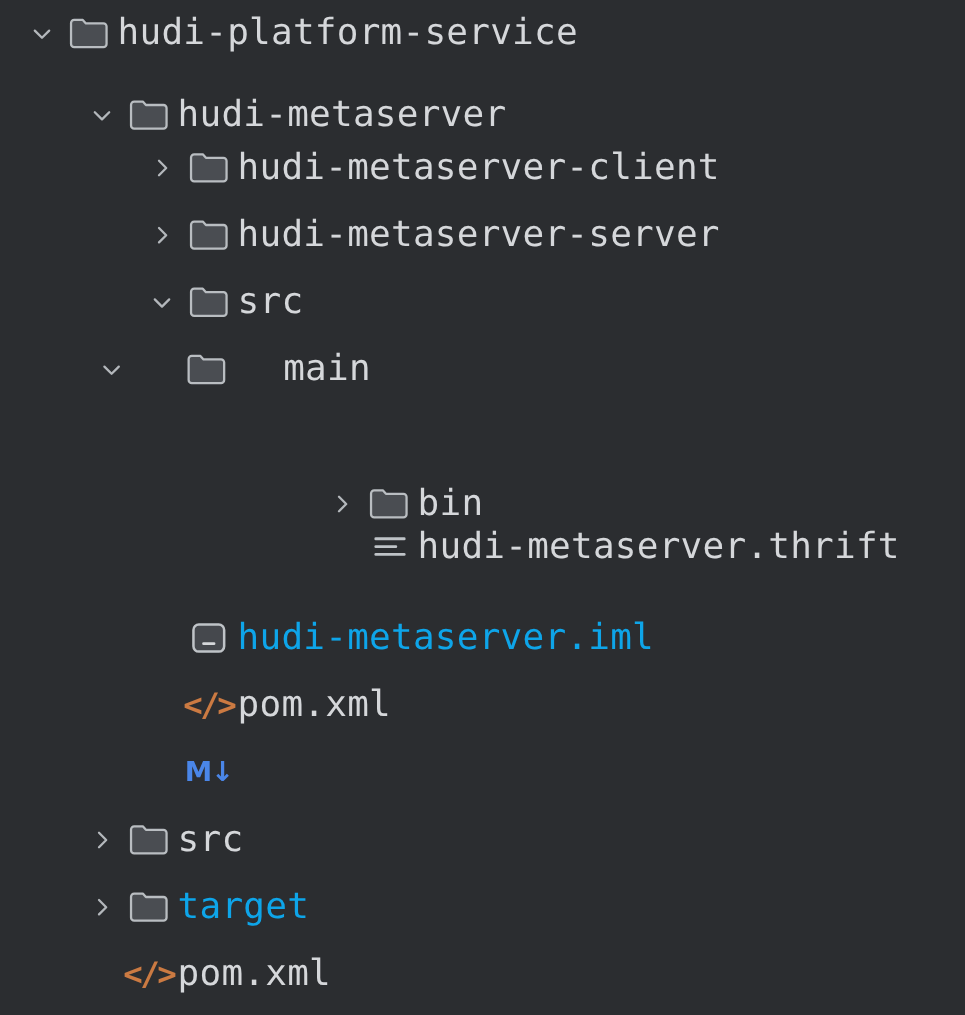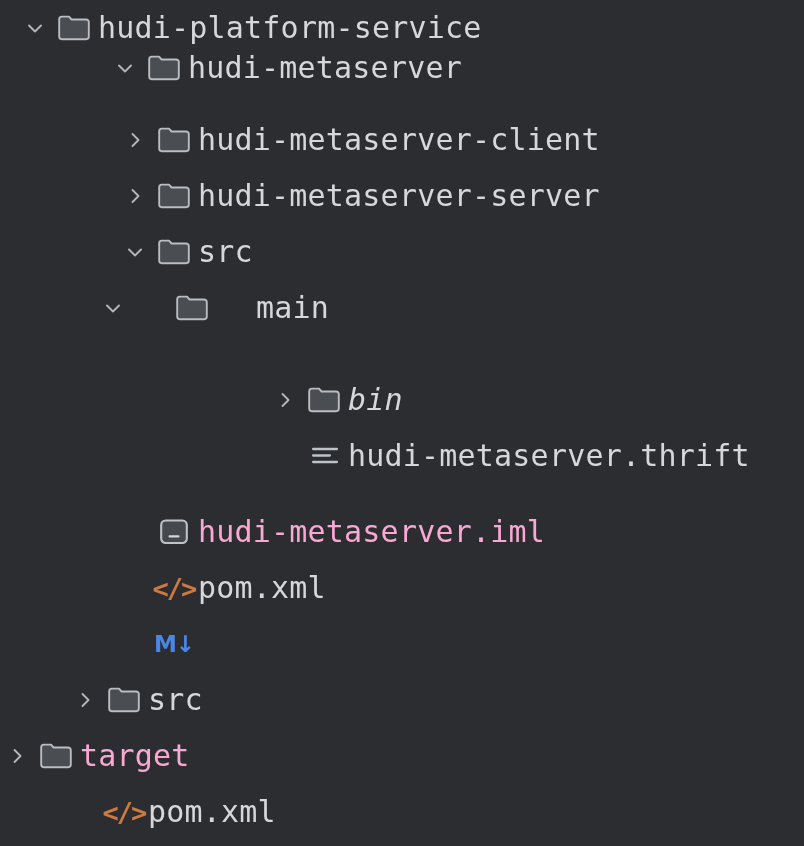--- a/index.html
+++ b/index.html
@@ -38,21 +38,21 @@
   }
   .icon svg{display:block;}
 
   .label{
     font-size:30px;
     line-height:34px;
     color:#d5d7da;
     letter-spacing:0.2px;
     padding-left:2px;
   }
-  .label.olive{color:#f9a8d4;}
+  .label.olive{color:#0ea5e9;}
 
   
   .mdglyph{
     font-family:"DejaVu Sans","Liberation Sans",sans-serif;
     font-weight:bold;
     font-size:23px;
     color:#4a86e8;
     line-height:1;
     letter-spacing:-1px;
   }
@@ -75,21 +75,21 @@
           <path d="M7 10.5 L13 16.5 L19 10.5" fill="none" stroke="#b3b7bb" stroke-width="1.9" stroke-linecap="round" stroke-linejoin="round"></path>
         </svg>
       </span>
       <span class="icon">
         <svg width="34" height="30" viewBox="0 0 34 30">
           <path d="M2.2 6.2 a2.6 2.6 0 0 1 2.6-2.6 h7.2 l2.6 2.9 h14.6 a2.6 2.6 0 0 1 2.6 2.6 v14.5 a2.6 2.6 0 0 1 -2.6 2.6 h-24.4 a2.6 2.6 0 0 1 -2.6 -2.6 z" fill="#4a4d52" stroke="#b9bdc1" stroke-width="1.9" stroke-linejoin="round"></path>
         </svg>
       </span>
       <span class="label">hudi-platform-service</span>
     </div>
-    <div class="row" style="top: 40px; padding-left: 68px; margin-left: 40px;">
+    <div class="row" style="top: 68px; padding-left: 68px;">
       <span class="twisty">
         <svg width="26" height="26" viewBox="0 0 26 26">
           <path d="M7 10.5 L13 16.5 L19 10.5" fill="none" stroke="#b3b7bb" stroke-width="1.9" stroke-linecap="round" stroke-linejoin="round"></path>
         </svg>
       </span>
       <span class="icon">
         <svg width="34" height="30" viewBox="0 0 34 30">
           <path d="M2.2 6.2 a2.6 2.6 0 0 1 2.6-2.6 h7.2 l2.6 2.9 h14.6 a2.6 2.6 0 0 1 2.6 2.6 v14.5 a2.6 2.6 0 0 1 -2.6 2.6 h-24.4 a2.6 2.6 0 0 1 -2.6 -2.6 z" fill="#4a4d52" stroke="#b9bdc1" stroke-width="1.9" stroke-linejoin="round"></path>
         </svg>
       </span>
@@ -127,34 +127,34 @@
           <path d="M7 10.5 L13 16.5 L19 10.5" fill="none" stroke="#b3b7bb" stroke-width="1.9" stroke-linecap="round" stroke-linejoin="round"></path>
         </svg>
       </span>
       <span class="icon">
         <svg width="34" height="30" viewBox="0 0 34 30">
           <path d="M2.2 6.2 a2.6 2.6 0 0 1 2.6-2.6 h7.2 l2.6 2.9 h14.6 a2.6 2.6 0 0 1 2.6 2.6 v14.5 a2.6 2.6 0 0 1 -2.6 2.6 h-24.4 a2.6 2.6 0 0 1 -2.6 -2.6 z" fill="#4a4d52" stroke="#b9bdc1" stroke-width="1.9" stroke-linejoin="round"></path>
         </svg>
       </span>
       <span class="label">src</span>
     </div>
-    <div class="row" style="top: 280px; padding-left: 96px; gap: 40px;">
+    <div class="row" style="top: 280px; padding-left: 76px; gap: 40px;">
       <span class="twisty">
         <svg width="26" height="26" viewBox="0 0 26 26">
           <path d="M7 10.5 L13 16.5 L19 10.5" fill="none" stroke="#b3b7bb" stroke-width="1.9" stroke-linecap="round" stroke-linejoin="round"></path>
         </svg>
       </span>
       <span class="icon">
         <svg width="34" height="30" viewBox="0 0 34 30">
           <path d="M2.2 6.2 a2.6 2.6 0 0 1 2.6-2.6 h7.2 l2.6 2.9 h14.6 a2.6 2.6 0 0 1 2.6 2.6 v14.5 a2.6 2.6 0 0 1 -2.6 2.6 h-24.4 a2.6 2.6 0 0 1 -2.6 -2.6 z" fill="#4a4d52" stroke="#b9bdc1" stroke-width="1.9" stroke-linejoin="round"></path>
         </svg>
       </span>
       <span class="label">main</span>
     </div>
-    <div class="row" style="top: 372px; padding-left: 268px; font-style: italic;">
+    <div class="row" style="top: 392px; padding-left: 268px;">
       <span class="twisty">
         <svg width="26" height="26" viewBox="0 0 26 26">
           <path d="M10.5 7 L16.5 13 L10.5 19" fill="none" stroke="#b3b7bb" stroke-width="1.9" stroke-linecap="round" stroke-linejoin="round"></path>
         </svg>
       </span>
       <span class="icon">
         <svg width="34" height="30" viewBox="0 0 34 30">
           <path d="M2.2 6.2 a2.6 2.6 0 0 1 2.6-2.6 h7.2 l2.6 2.9 h14.6 a2.6 2.6 0 0 1 2.6 2.6 v14.5 a2.6 2.6 0 0 1 -2.6 2.6 h-24.4 a2.6 2.6 0 0 1 -2.6 -2.6 z" fill="#4a4d52" stroke="#b9bdc1" stroke-width="1.9" stroke-linejoin="round"></path>
         </svg>
       </span>
@@ -200,21 +200,21 @@
           <path d="M10.5 7 L16.5 13 L10.5 19" fill="none" stroke="#b3b7bb" stroke-width="1.9" stroke-linecap="round" stroke-linejoin="round"></path>
         </svg>
       </span>
       <span class="icon">
         <svg width="34" height="30" viewBox="0 0 34 30">
           <path d="M2.2 6.2 a2.6 2.6 0 0 1 2.6-2.6 h7.2 l2.6 2.9 h14.6 a2.6 2.6 0 0 1 2.6 2.6 v14.5 a2.6 2.6 0 0 1 -2.6 2.6 h-24.4 a2.6 2.6 0 0 1 -2.6 -2.6 z" fill="#4a4d52" stroke="#b9bdc1" stroke-width="1.9" stroke-linejoin="round"></path>
         </svg>
       </span>
       <span class="label">src</span>
     </div>
-    <div class="row" style="top: 728px; ">
+    <div class="row" style="top: 728px; padding-left: 68px;">
       <span class="twisty">
         <svg width="26" height="26" viewBox="0 0 26 26">
           <path d="M10.5 7 L16.5 13 L10.5 19" fill="none" stroke="#b3b7bb" stroke-width="1.9" stroke-linecap="round" stroke-linejoin="round"></path>
         </svg>
       </span>
       <span class="icon">
         <svg width="34" height="30" viewBox="0 0 34 30">
           <path d="M2.2 6.2 a2.6 2.6 0 0 1 2.6-2.6 h7.2 l2.6 2.9 h14.6 a2.6 2.6 0 0 1 2.6 2.6 v14.5 a2.6 2.6 0 0 1 -2.6 2.6 h-24.4 a2.6 2.6 0 0 1 -2.6 -2.6 z" fill="#4a4d52" stroke="#b9bdc1" stroke-width="1.9" stroke-linejoin="round"></path>
         </svg>
       </span>

